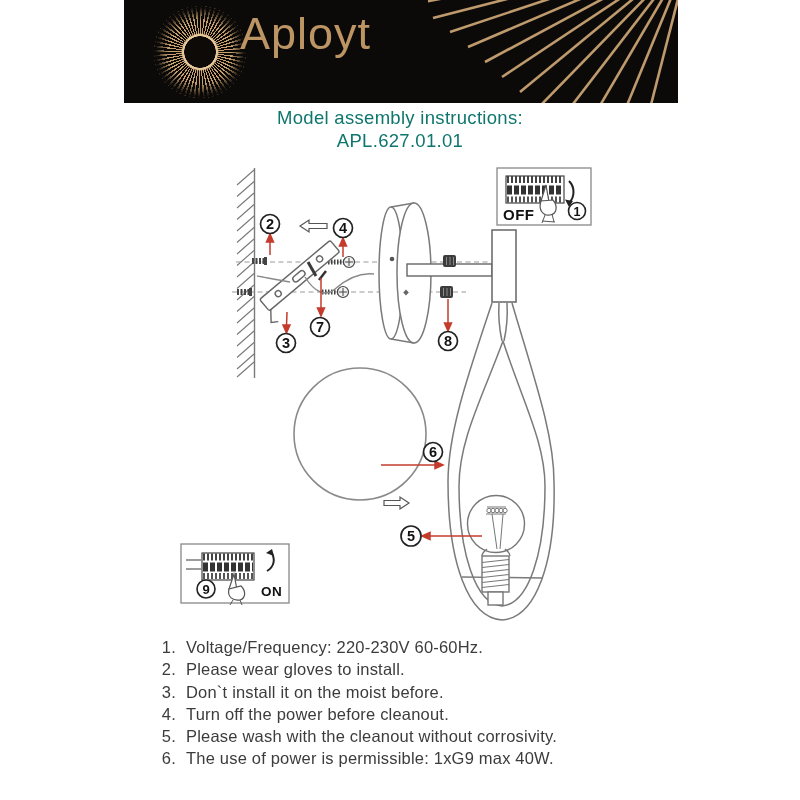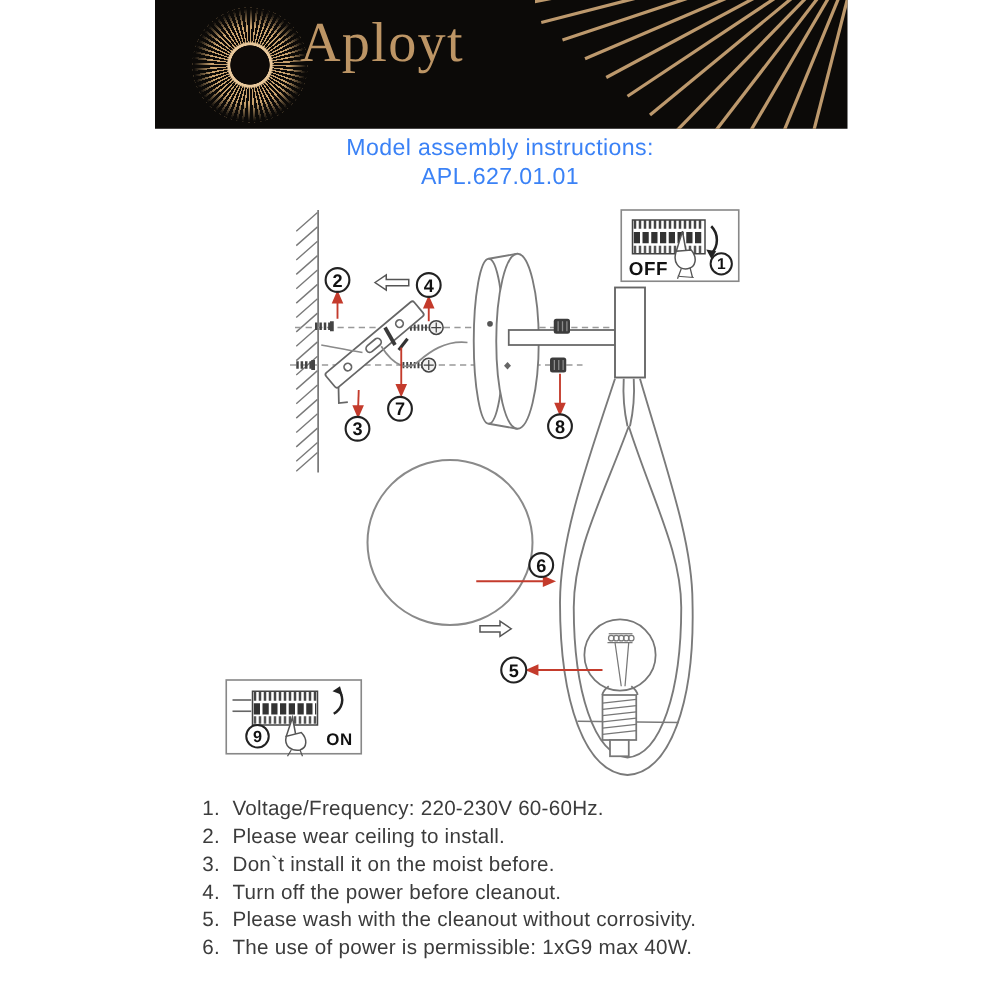--- a/index.html
+++ b/index.html
@@ -5,26 +5,26 @@
   html,body{margin:0;padding:0;background:#fff;}
   .page{position:relative;width:800px;height:800px;background:#ffffff;overflow:hidden;
         font-family:"Liberation Sans",sans-serif;}
   
   .banner{position:absolute;left:124px;top:0;width:554px;height:103px;background:#0c0a08;}
   .starburst{position:absolute;left:30px;top:6px;width:92px;height:92px;border-radius:50%;
       background:repeating-conic-gradient(#c9a26e 0deg 2.4deg, rgba(13,10,8,0) 2.4deg 6deg);}
   .starburst::after{content:"";position:absolute;inset:0;border-radius:50%;
       background:radial-gradient(circle,#0d0a08 0 15.5px,#e8c89b 16px 17.5px,
                  rgba(13,10,8,0) 19px,rgba(13,10,8,0) 31px,#0c0a08 45px);}
-  .brand{position:absolute;left:116px;top:8px;font-family:Liberation Serif, serif;
+  .brand{position:absolute;left:116px;top:8px;font-family:Liberation Sans, sans-serif;
       font-size:45px;font-weight:400;color:#bd9565;letter-spacing:1px;}
   .rays{position:absolute;right:0;top:0;}
   
   .title{position:absolute;left:0;top:106px;width:800px;text-align:center;
-      color:#3b82f6;font-size:18.5px;line-height:23px;letter-spacing:.3px;}
+      color:#0f766e;font-size:18.5px;line-height:23px;letter-spacing:.3px;}
   
   .diagram{position:absolute;left:0;top:150px;}
   
   .steps{position:absolute;left:150px;top:636px;color:#3c3c3c;font-size:16.5px;
       line-height:22.3px;letter-spacing:.2px;}
   .step{display:flex;}
   .step .num{width:26px;text-align:right;margin-right:10px;flex:none;}
 </style>
 </head>
 <body>
@@ -258,21 +258,21 @@
     </g>
   </svg>
 
   <div class="steps">
     <div class="step">
       <span class="num">1.</span>
       <span>Voltage/Frequency: 220-230V 60-60Hz.</span>
     </div>
     <div class="step">
       <span class="num">2.</span>
-      <span>Please wear ceiling to install.</span>
+      <span>Please wear gloves to install.</span>
     </div>
     <div class="step">
       <span class="num">3.</span>
       <span>Don`t install it on the moist before.</span>
     </div>
     <div class="step">
       <span class="num">4.</span>
       <span>Turn off the power before cleanout.</span>
     </div>
     <div class="step">

